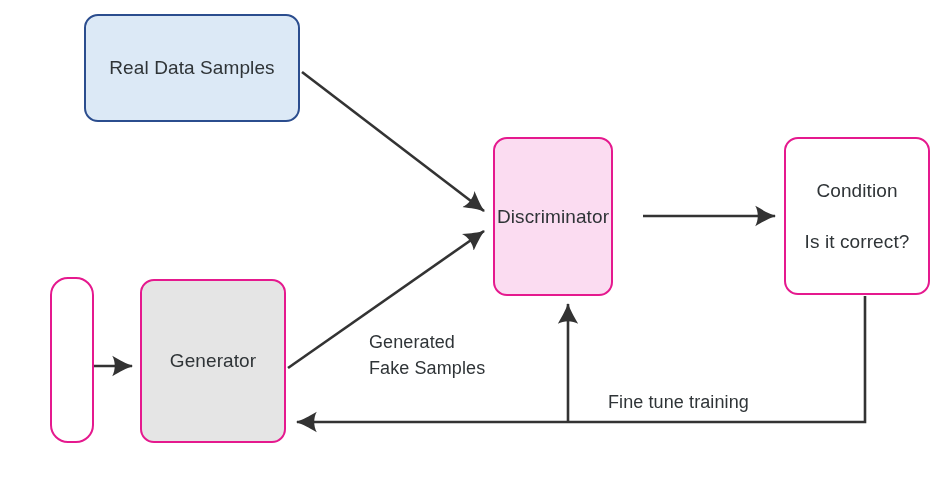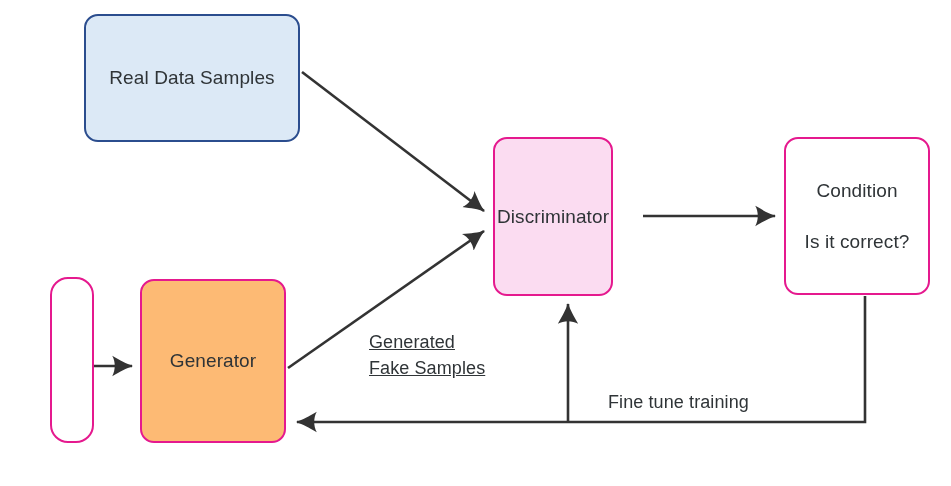--- a/index.html
+++ b/index.html
@@ -26,21 +26,21 @@
     border-radius: 14px;
     color: #2f3437;
     font-size: 19px;
     line-height: 1.35;
     letter-spacing: 0.1px;
   }
   #node-real-data {
     left: 84px;
     top: 14px;
     width: 216px;
-    height: 128px;
+    height: 108px;
     background: #dce9f6;
     border: 2px solid #2b4d8e;
   }
   #node-discriminator {
     left: 493px;
     top: 137px;
     width: 120px;
     height: 159px;
     background: #fbdcf1;
     border: 2px solid #e5198e;
@@ -54,21 +54,21 @@
     border: 2px solid #e5198e;
     justify-content: space-around;
     padding: 26px 6px;
     text-align: right;
   }
   #node-generator {
     left: 140px;
     top: 279px;
     width: 146px;
     height: 164px;
-    background: #fdba74;
+    background: #e5e5e5;
     border: 2px solid #e5198e;
   }
   #node-latent {
     left: 50px;
     top: 277px;
     width: 44px;
     height: 166px;
     background: #ffffff;
     border: 2px solid #e5198e;
     border-radius: 18px;
@@ -77,21 +77,20 @@
     position: absolute;
     color: #2f3437;
     font-size: 18px;
     line-height: 1.45;
     letter-spacing: 0.1px;
     white-space: pre-line;
   }
   #label-generated-fake {
     left: 369px;
     top: 329px;
-    text-decoration: underline;
   }
   #label-fine-tune {
     left: 608px;
     top: 389px;
   }
   svg.wires {
     position: absolute;
     left: 0;
     top: 0;
     width: 951px;

